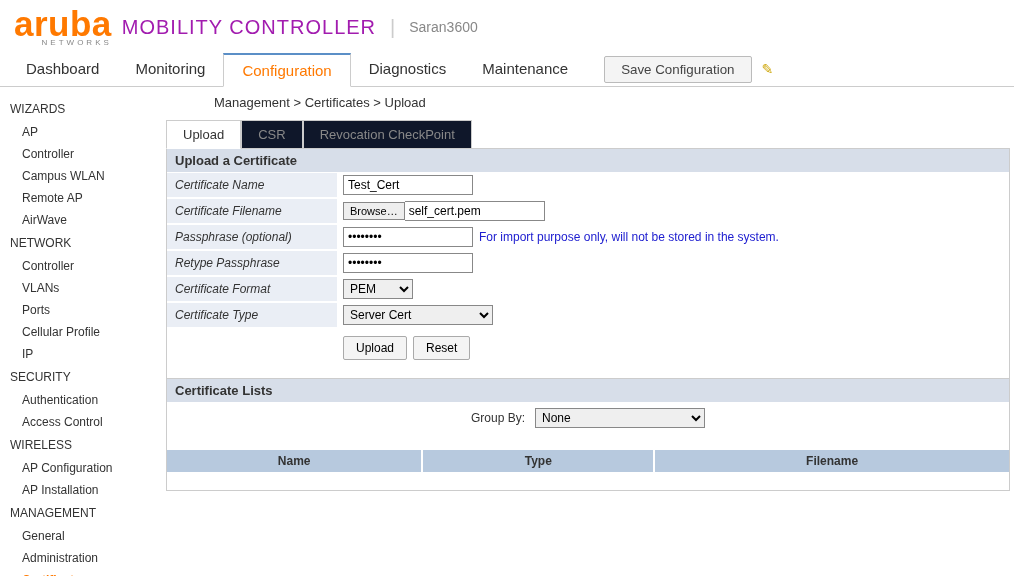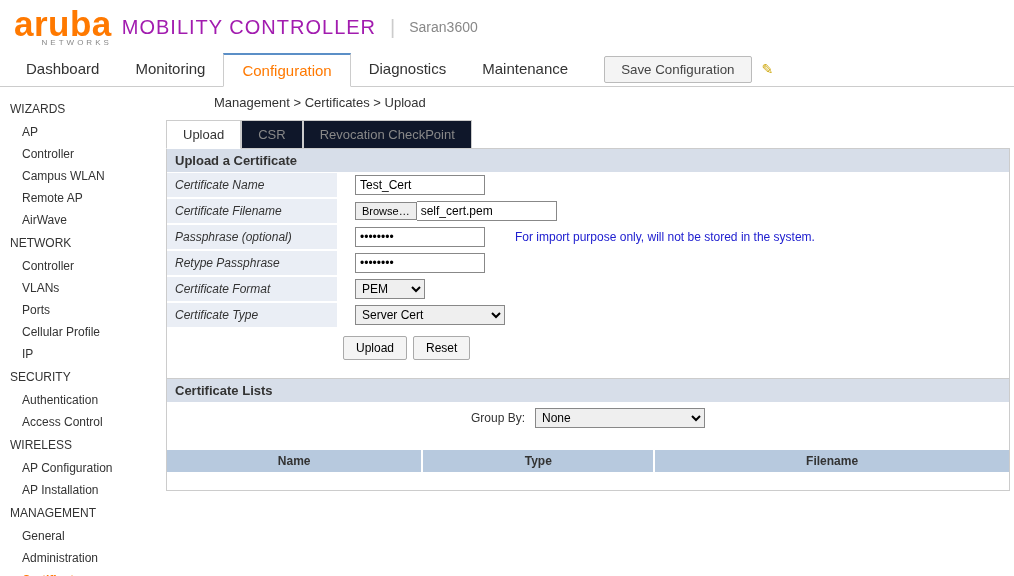--- a/index.html
+++ b/index.html
@@ -24,25 +24,25 @@
   .main { flex: 1; padding: 8px 4px 8px 8px; }
   .breadcrumb { font-weight: normal; font-size: 13px; margin-bottom: 10px; padding-left: 48px; }
   .subtabs { display: flex; border-bottom: 1px solid #ccc; margin-bottom: 0; }
   .subtabs .sub { padding: 6px 16px; border: 1px solid #ccc; border-bottom: none; margin-right: 0; background: #0f172a; color: #888; cursor: pointer; font-size: 13px; }
   .subtabs .sub.active { background: #fff; color: #333; border-bottom: 1px solid #fff; margin-bottom: -1px; }
   .panel { border: 1px solid #ccc; border-top: none; padding: 0 0 18px 0; }
   .section-title { background: #d7dee9; font-weight: bold; padding: 4px 8px; font-size: 13px; border-top: 1px solid #ccc; }
   .panel .section-title:first-child { border-top: none; }
   .form-row { display: flex; align-items: center; margin: 0; }
   .form-row .label { width: 170px; background: #eaeef5; padding: 5px 8px; font-size: 12px; font-style: italic; }
-  .form-row .field { padding: 3px 18px; display: flex; align-items: center; gap: 6px; }
+  .form-row .field { padding: 3px 6px; display: flex; align-items: center; gap: 6px; }
   .form-row input[type=text], .form-row input[type=password] { border: 1px solid #888; padding: 2px 4px; font-size: 12px; width: 130px; }
   .form-row input.wide { width: 140px; }
   .browse-btn { border: 1px solid #888; background: #eee; font-size: 11px; padding: 2px 6px; cursor: pointer; }
-  .hint { color: #2020d0; font-size: 12px; margin-left: 24px; }
+  .hint { color: #2020d0; font-size: 12px; }
   select { border: 1px solid #888; font-size: 12px; padding: 1px 2px; }
   .btn { border: 1px solid #aaa; background: #f4f4f4; padding: 4px 12px; font-size: 12px; cursor: pointer; border-radius: 2px; }
   .btn-row { padding: 8px 0 0 176px; display: flex; gap: 6px; }
   .groupby-row { text-align: center; padding: 6px 0; }
   .groupby-row select { width: 170px; }
   table.list { width: 100%; border-collapse: collapse; margin-top: 16px; }
   table.list th { background: #b7c9de; font-weight: bold; padding: 4px 8px; text-align: center; border-right: 2px solid #fff; font-size: 12px; }
   table.list th:last-child { border-right: none; }
   .none-found { padding: 6px 10px; font-size: 12px; }
   .spacer { height: 18px; }

